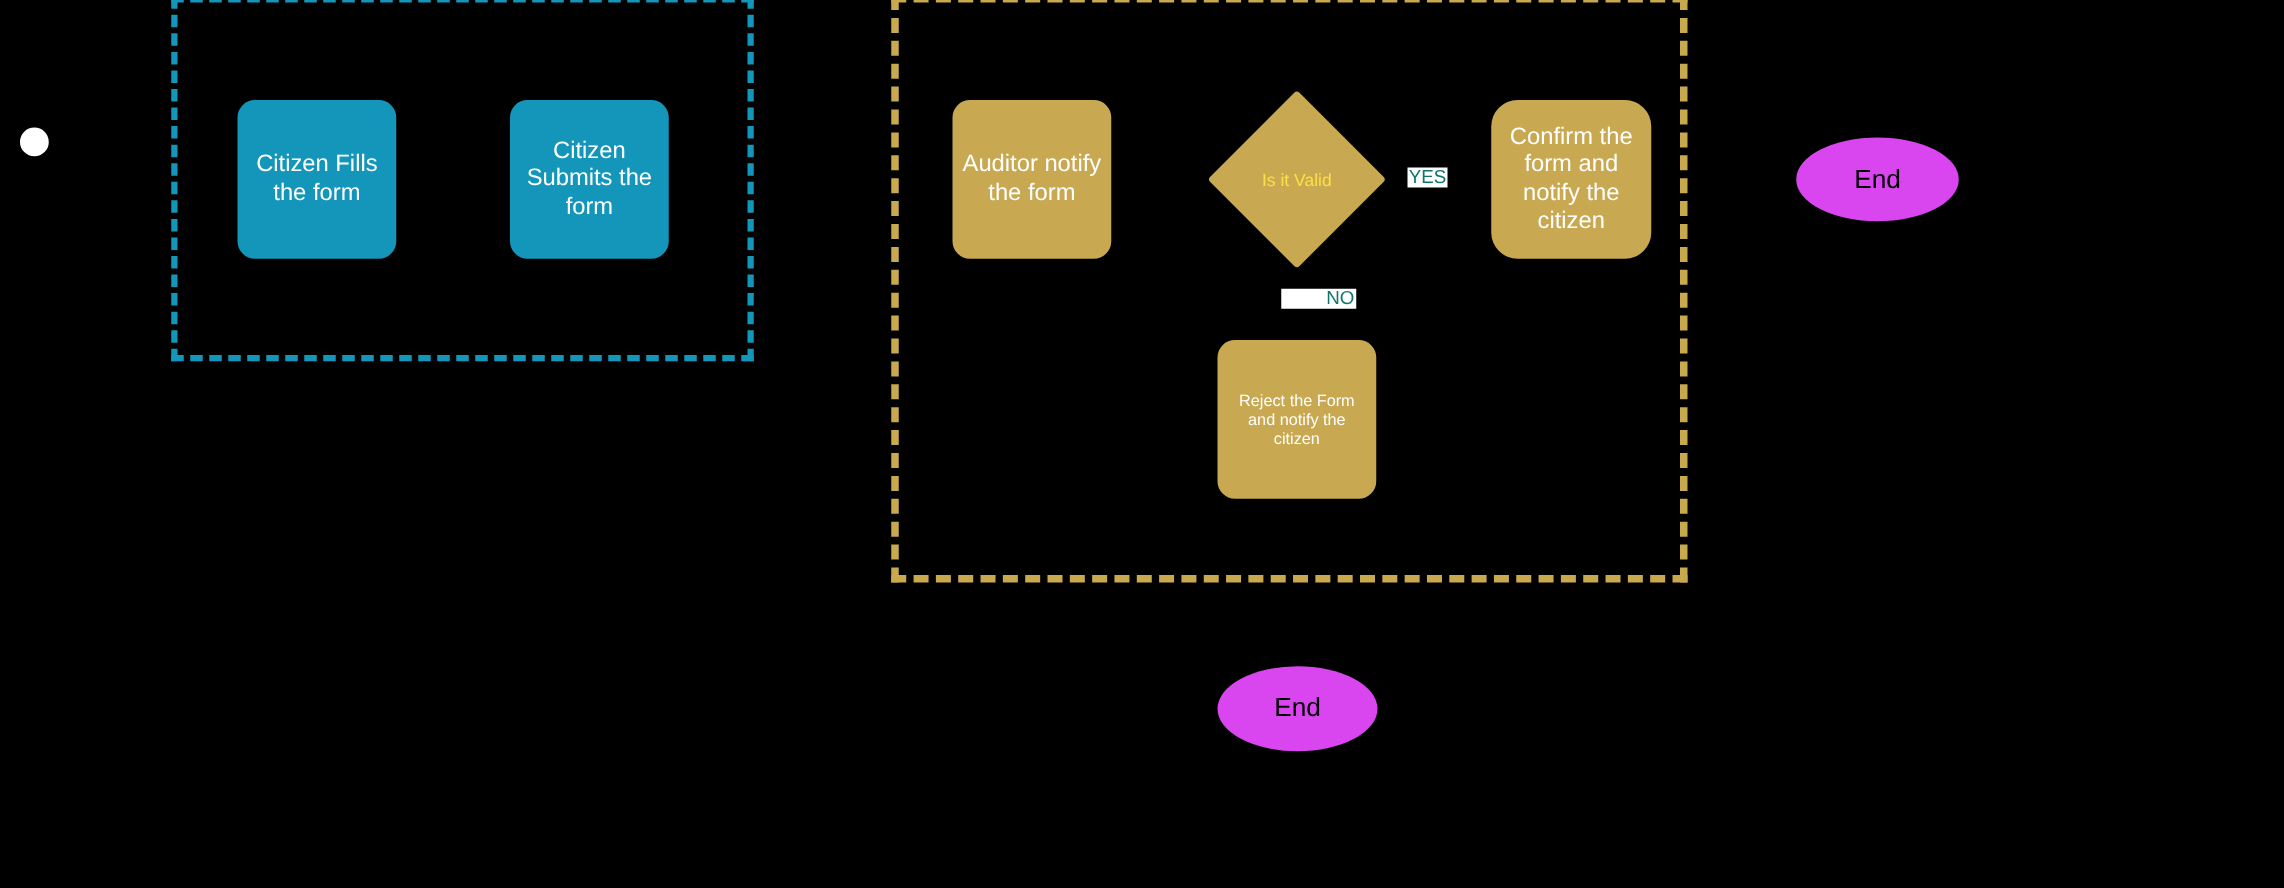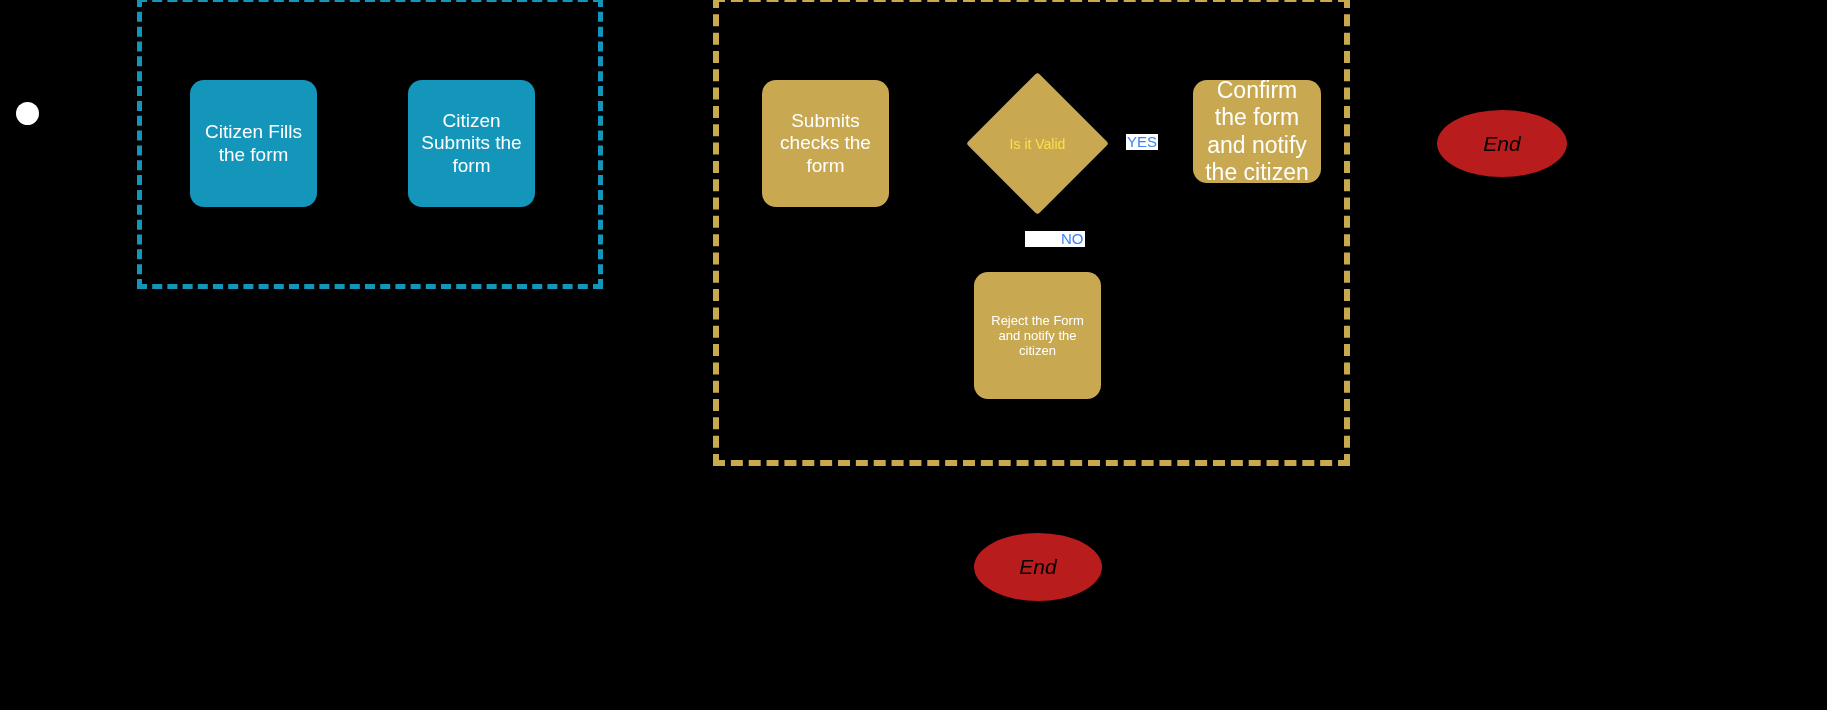--- a/index.html
+++ b/index.html
@@ -74,70 +74,69 @@
     justify-content: center;
     color: #fde047;
     text-align: center;
     white-space: nowrap;
   }
 
   
   .edge-label {
     position: absolute;
     background: #ffffff;
-    color: #3b82f6;
+    color: #0f766e;
     font-size: 15px;
     line-height: 1.05;
     padding: 0px 1px;
     white-space: nowrap;
     letter-spacing: 0px;
   }
 
   
   .terminator {
     position: absolute;
     box-sizing: border-box;
-    background: #b91c1c;
+    background: #d946ef;
     color: #000000;
     border-radius: 50%;
     display: flex;
     align-items: center;
     justify-content: center;
     text-align: center;
     font-size: 21px;
-    font-style: italic;
   }
 </style>
 </head>
 <body>
 
 <div id="canvas">
 
   <div class="start-dot" style="left:16px; top:102px; width:23px; height:23px;"></div>
 
   <div class="lane lane-citizen" style="left:137px; top:-3px; width:466px; height:292px;"></div>
 
   <div class="lane lane-auditor" style="left:713px; top:-4px; width:637px; height:470px;"></div>
 
   <div class="node-box node-teal" style="left:190px; top:80px; width:127px; height:127px; font-size:19px;">Citizen Fills the form</div>
 
   <div class="node-box node-teal" style="left:408px; top:80px; width:127px; height:127px; font-size:19px;">Citizen Submits the form</div>
 
-  <div class="node-box node-gold" style="left:762px; top:80px; width:127px; height:127px; font-size:19px;">Submits checks the form</div>
+  <div class="node-box node-gold" style="left:762px; top:80px; width:127px; height:127px; font-size:19px;">Auditor notify the form</div>
 
   <div class="diamond-wrap" style="left:987px; top:93px; width:101px; height:101px;">
     <div class="diamond-shape"></div>
     <div class="diamond-label" style="font-size:14px;">Is it Valid</div>
   </div>
 
   <div class="edge-label" style="left:1126px; top:134px;">YES</div>
 
   <div class="edge-label" style="left:1025px; top:231px;padding-left:36px;">NO</div>
 
-  <div class="node-box node-gold" style="left:1193px; top:80px; width:128px; height:103px; font-size:23px;">Confirm the form and notify the citizen</div>
+  <div class="node-box node-gold" style="left:1193px; top:80px; width:128px; height:127px; font-size:19px;border-radius:21px;">Confirm the form and notify the citizen</div>
 
   <div class="node-box node-gold" style="left:974px; top:272px; width:127px; height:127px; font-size:13px;">Reject the Form and notify the citizen</div>
 
   <div class="terminator" style="left:1437px; top:110px; width:130px; height:67px;">End</div>
 
   <div class="terminator" style="left:974px; top:533px; width:128px; height:68px;">End</div>
 
 </div>
 
 </body></html>

